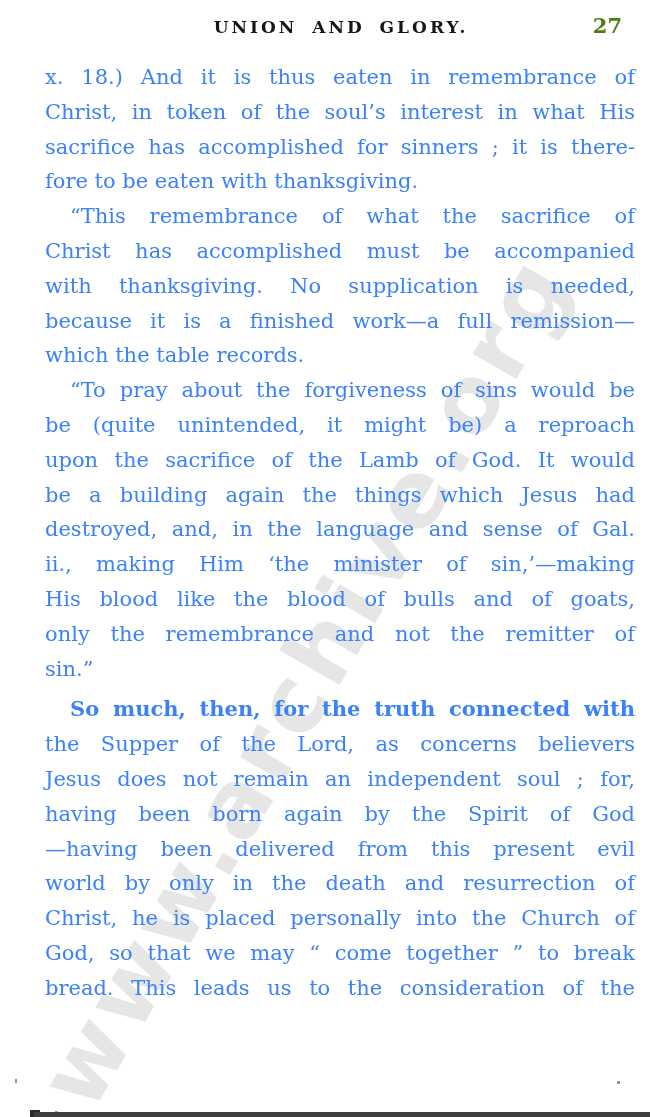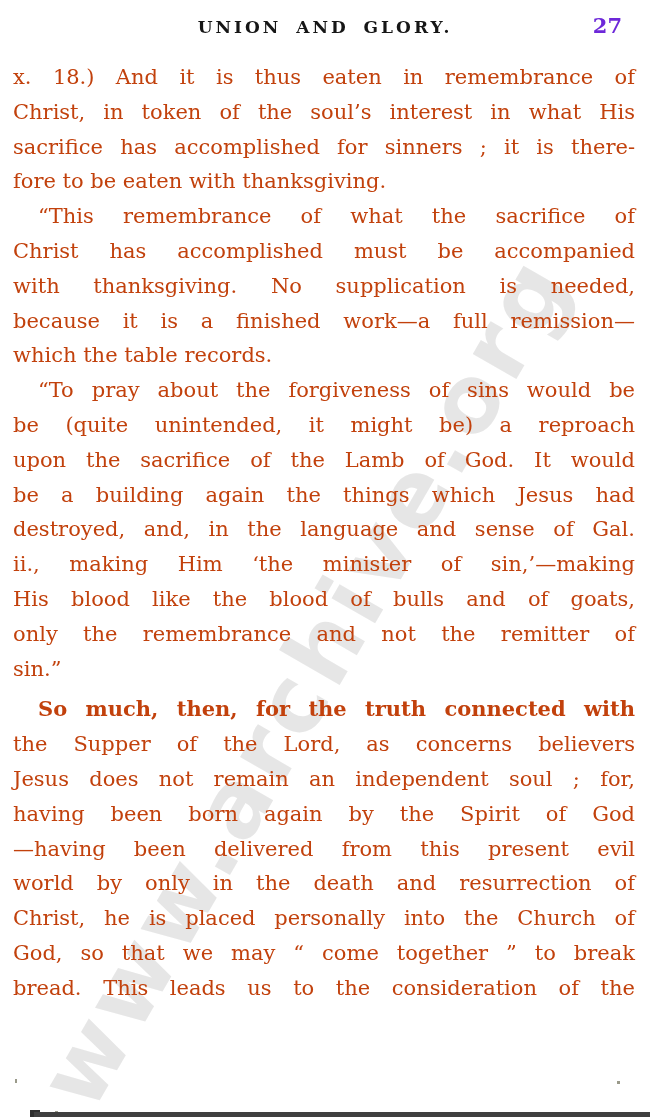--- a/index.html
+++ b/index.html
@@ -23,28 +23,28 @@
     font-weight:bold;
     letter-spacing:3px;
     word-spacing:6px;
     color:#161616;
   }
   .page-number {
     position:absolute;
     top:13px; right:28px;
     font-size:21px;
     font-weight:bold;
-    color:#6d28d9;
+    color:#4d7c0f;
   }
   .body-text {
     position:absolute;
     top:60px; left:13px; right:15px;
     font-size:21px;
     line-height:34.8px;
-    color:#c2410c;
+    color:#3b82f6;
   }
   .line {
     text-align:justify;
     text-align-last:justify;
     white-space:normal;
   }
   .line.last {
     text-align-last:left;
   }
   .line.indent {
@@ -62,21 +62,21 @@
     font-family:"DejaVu Sans", sans-serif;
     font-weight:bold;
     font-size:92px;
     letter-spacing:6px;
     white-space:nowrap;
     color:#c9c9c9;
     opacity:0.45;
     pointer-events:none;
     z-index:1;
   }
-  .body-text, .header-title, .page-number { z-index:2; }
+  .body-text, .header-title, .page-number { z-index:2;margin-left:32px; }
   .scan-bar {
     position:absolute;
     bottom:0; left:34px; right:0;
     height:5px;
     background:#3f3f3f;
     z-index:3;
   }
   .scan-bar-tip {
     position:absolute;
     bottom:0; left:30px;

